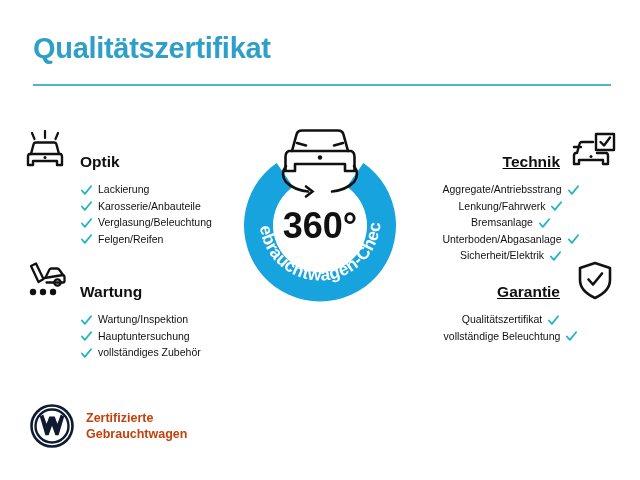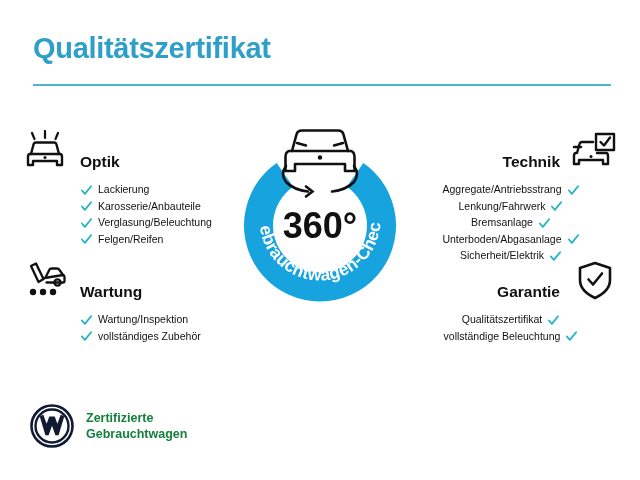--- a/index.html
+++ b/index.html
@@ -64,20 +64,21 @@
   }
   .sec-titlewrap {
     flex: 1 1 auto;
     padding-left: 12px;
     padding-bottom: 1px;
   }
   .sec-head.right .sec-titlewrap {
     padding-left: 0;
     padding-right: 12px;
     text-align: right;
+    text-decoration: underline;
   }
   .sec-title {
     font-size: 15.5px;
     font-weight: bold;
     color: #10100f;
     line-height: 19px;
     white-space: nowrap;
     margin-top: 36px;
   }
   .sec-underline {
@@ -132,21 +133,21 @@
     left: 30px;
     top: 404px;
     display: flex;
     align-items: center;
   }
   .vw-mark { width: 44px; height: 44px; flex: 0 0 44px; }
   .vw-text {
     margin-left: 12px;
     font-size: 12.5px;
     font-weight: bold;
-    color: #15803d;
+    color: #c2410c;
     line-height: 16px;
     white-space: nowrap;
   }
 </style>
 </head>
 <body>
 
 <div class="page">
 
   <div class="header-title">Qualitätszertifikat</div>
@@ -232,20 +233,28 @@
       </span>
     </div>
     <ul class="sec-list">
       <li>
         <span class="check">
           <svg viewBox="0 0 12 12" width="11" height="11">
               <path d="M1 6 L4.2 9.6 L11 1.4" stroke="#22b5c3" stroke-width="2" fill="none" stroke-linecap="round" stroke-linejoin="round"></path>
             </svg>
         </span>
         <span>Wartung/Inspektion</span>
+      </li>
+      <li>
+        <span class="check">
+          <svg viewBox="0 0 12 12" width="11" height="11">
+              <path d="M1 6 L4.2 9.6 L11 1.4" stroke="#22b5c3" stroke-width="2" fill="none" stroke-linecap="round" stroke-linejoin="round"></path>
+            </svg>
+        </span>
+        <span>Hauptuntersuchung</span>
       </li>
       <li>
         <span class="check">
           <svg viewBox="0 0 12 12" width="11" height="11">
               <path d="M1 6 L4.2 9.6 L11 1.4" stroke="#22b5c3" stroke-width="2" fill="none" stroke-linecap="round" stroke-linejoin="round"></path>
             </svg>
         </span>
         <span>vollständiges Zubehör</span>
       </li>
     </ul>

